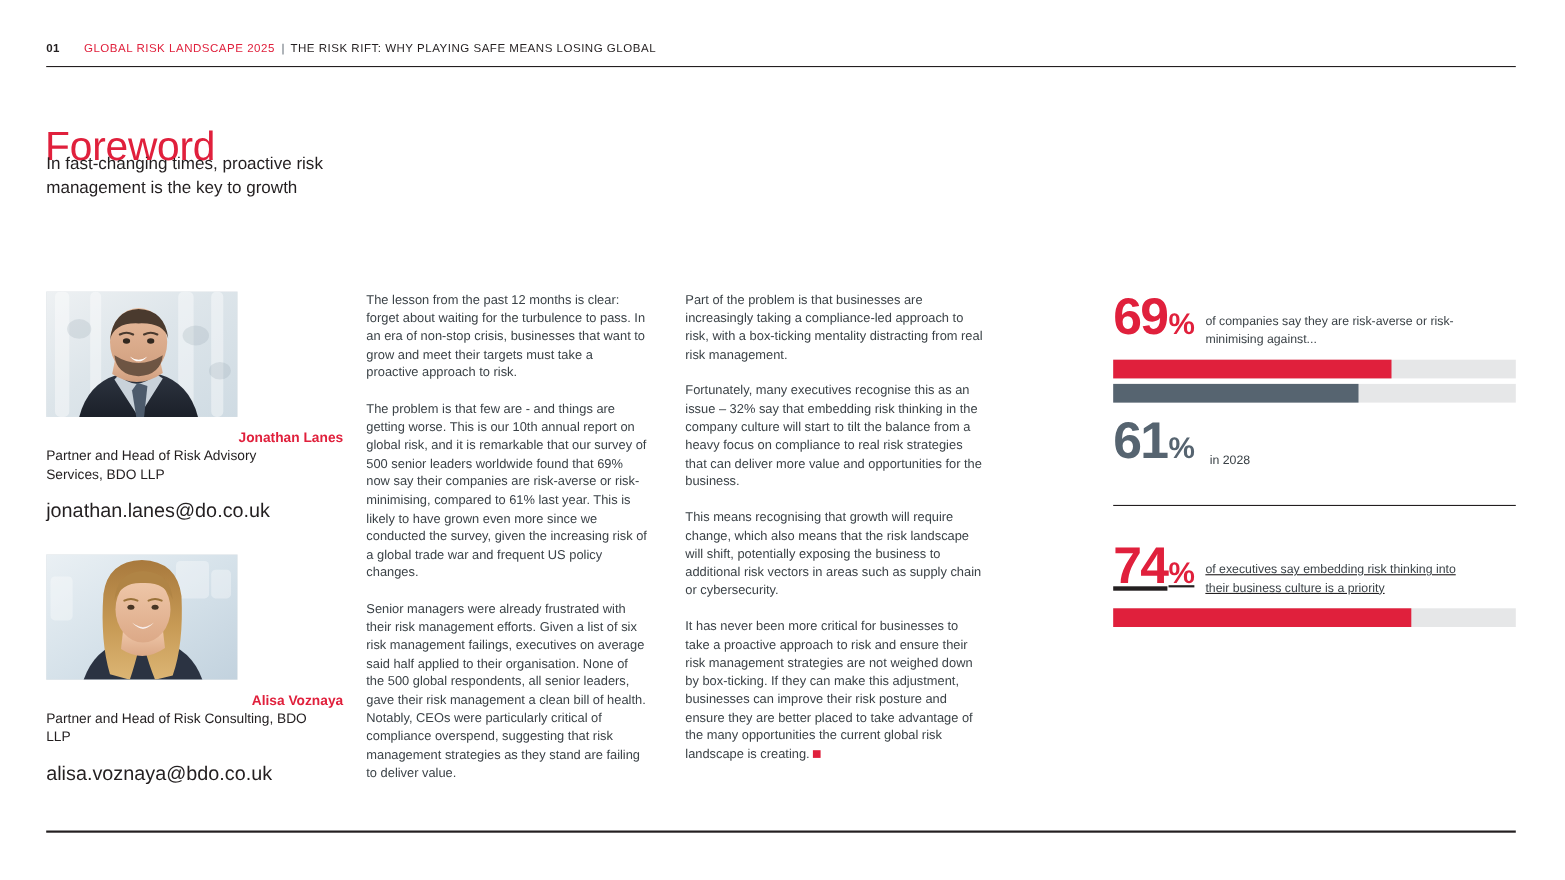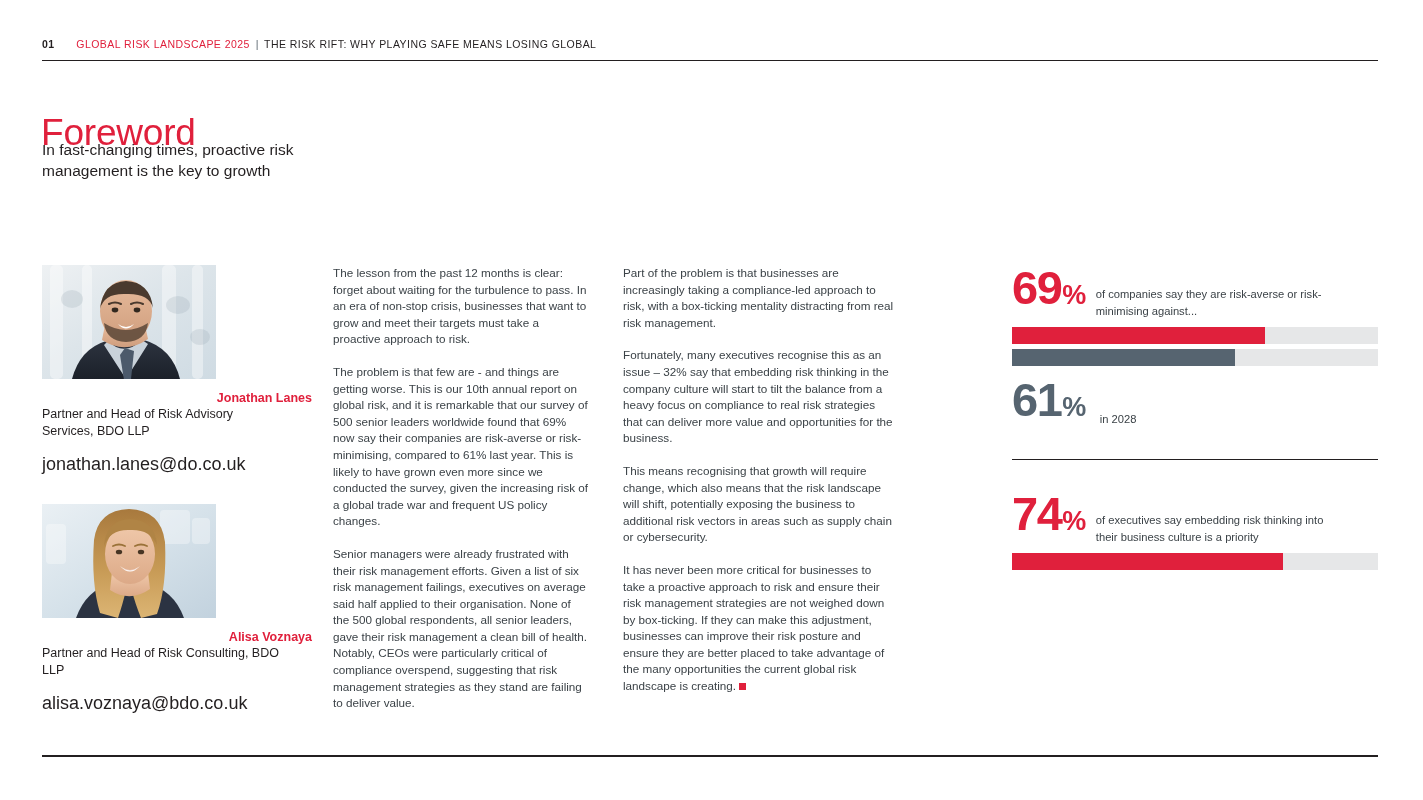--- a/index.html
+++ b/index.html
@@ -155,21 +155,21 @@
   
   .stats {
     position: absolute;
     left: 1012px;
     top: 264px;
     width: 366px;
   }
 
   .stat-head {
     display: flex;
-    align-items: flex-end;
+    align-items: center;
     gap: 10px;
   }
   .bignum {
     font-size: 47px;
     line-height: 47px;
     font-weight: 700;
     letter-spacing: -1.5px;
     white-space: nowrap;
     display: flex;
     align-items: baseline;
@@ -214,21 +214,21 @@
   }
   .fill.slate { background: #566470; }
 
   .stat-divider {
     width: 366px;
     height: 1.3px;
     background: #231f20;
     margin: 28px 0 0 0;
   }
 
-  .stat-block-2 { margin-top: 30px; }
+  .stat-block-2 { margin-top: 30px; text-decoration: underline; }
 
   
   .rule-bottom {
     position: absolute;
     left: 42px;
     top: 755px;
     width: 1336px;
     height: 1.6px;
     background: #231f20;
   }

